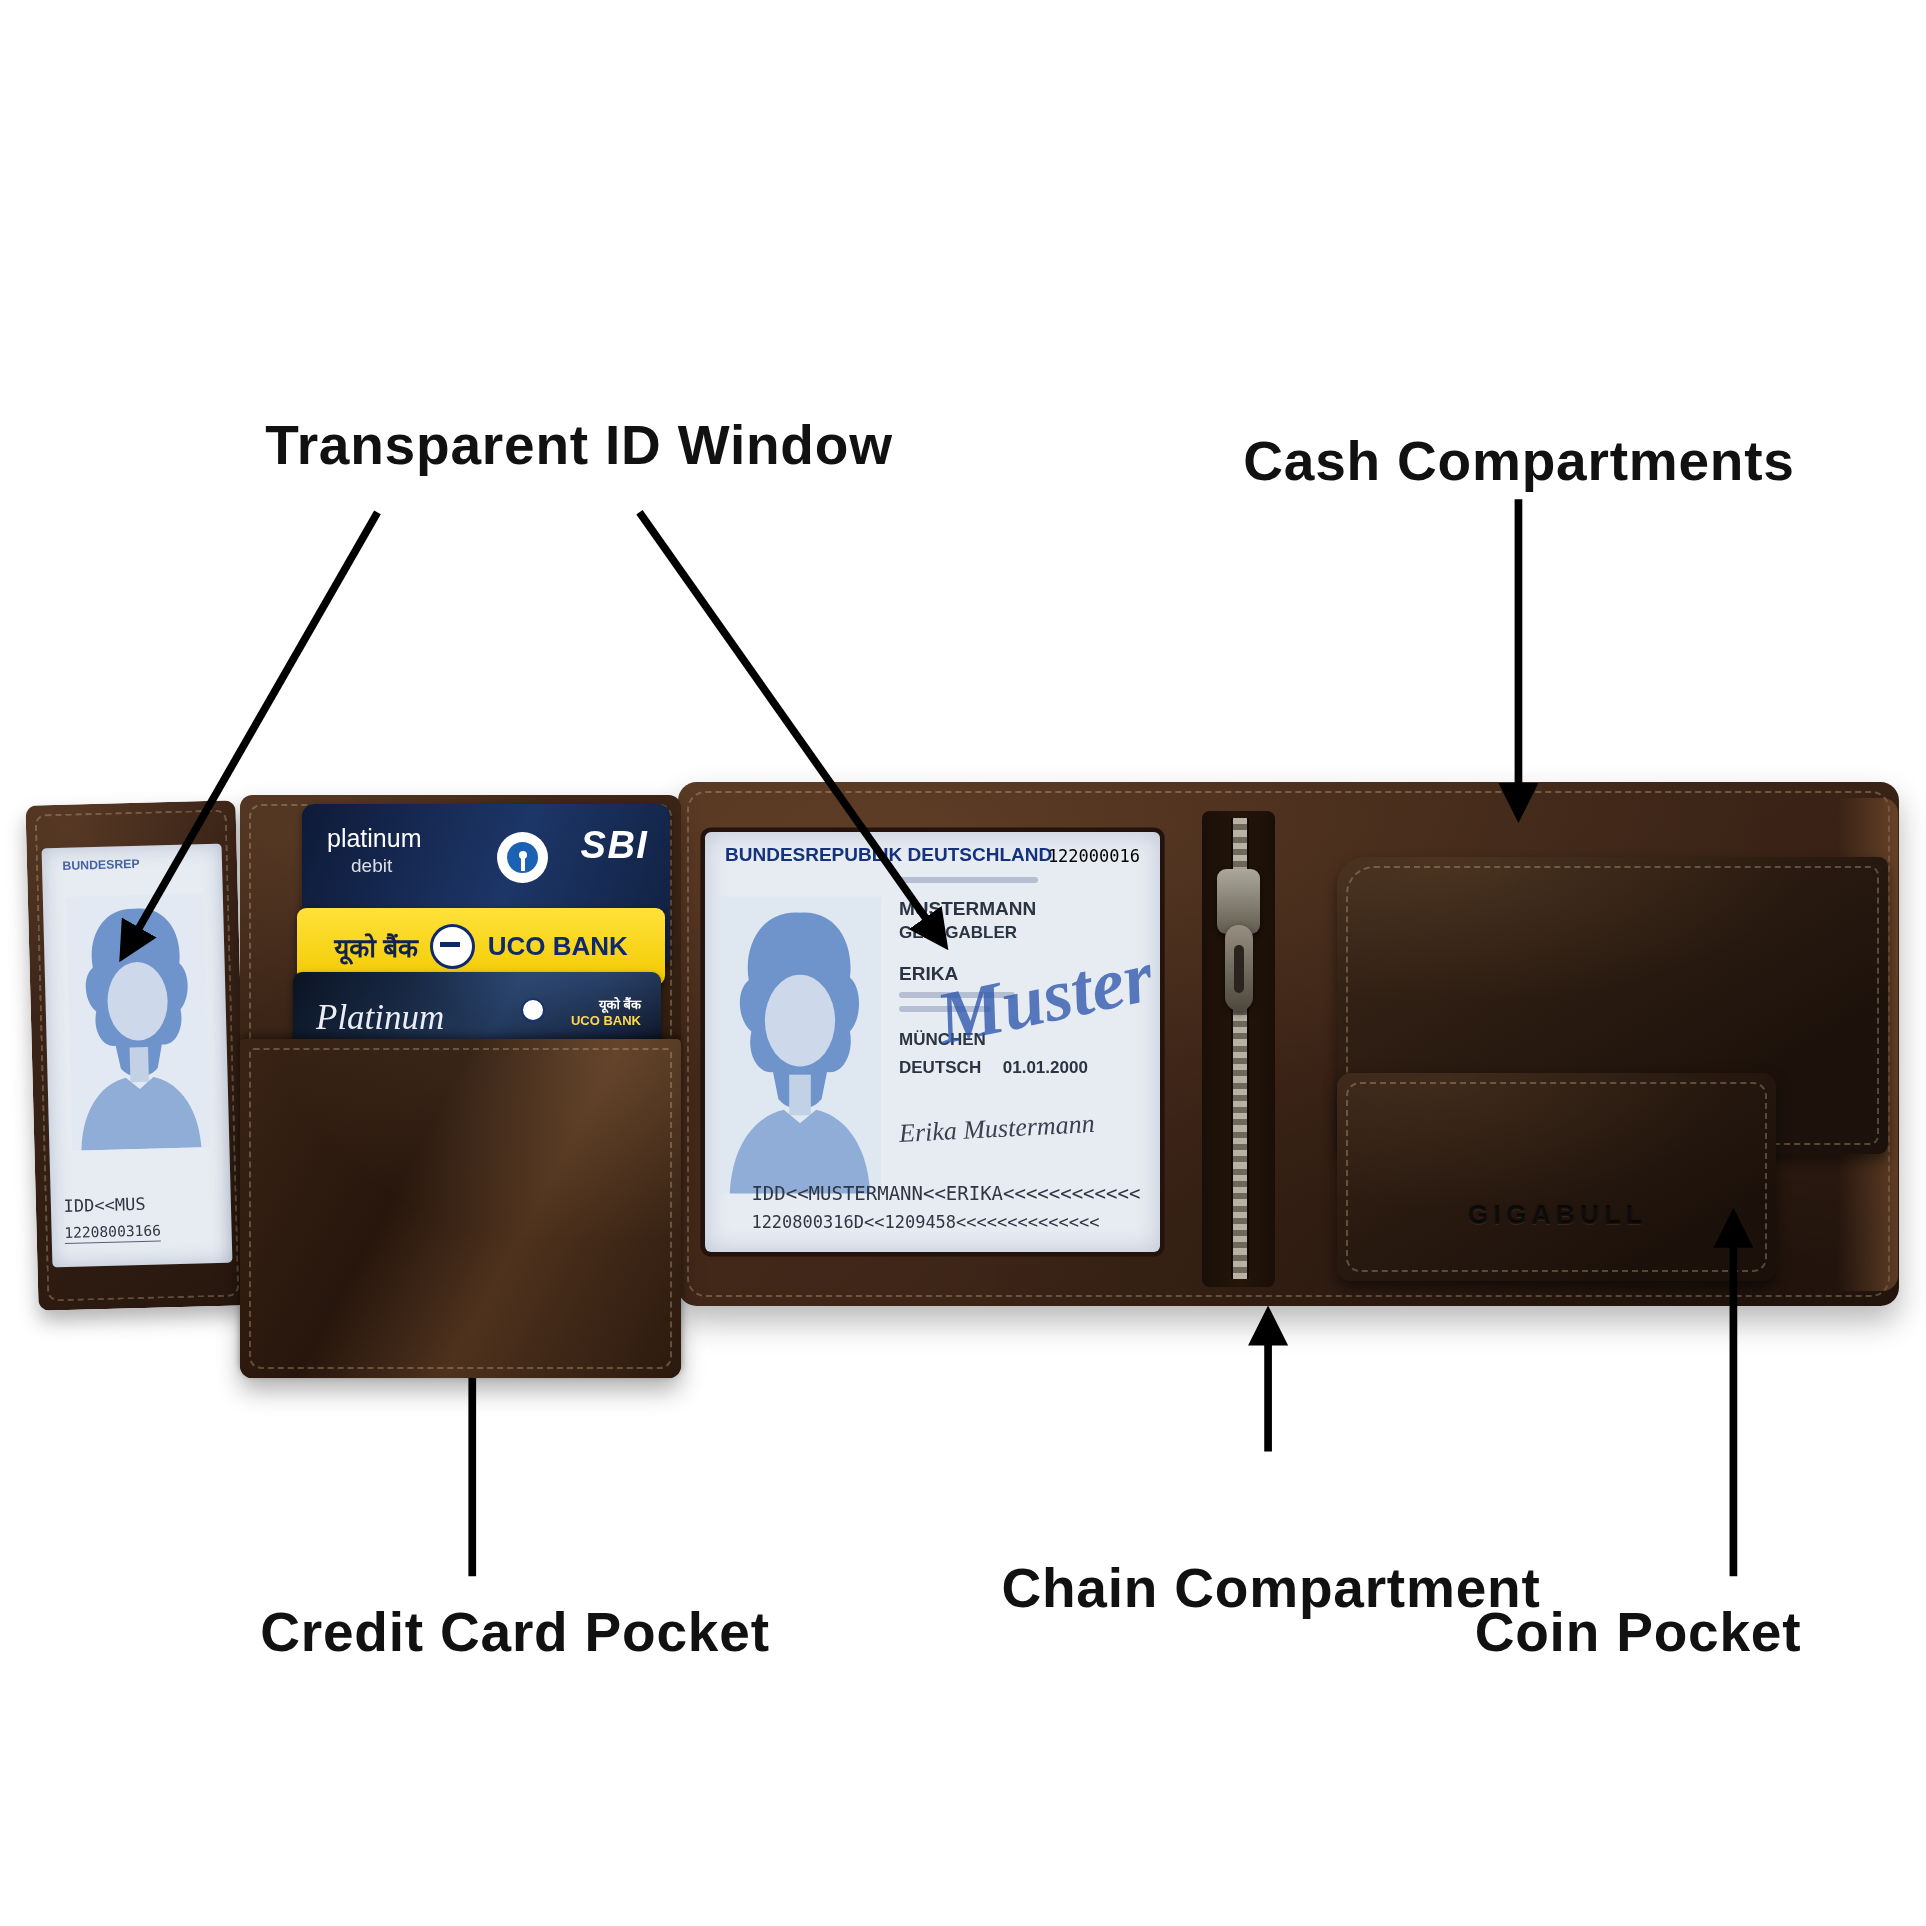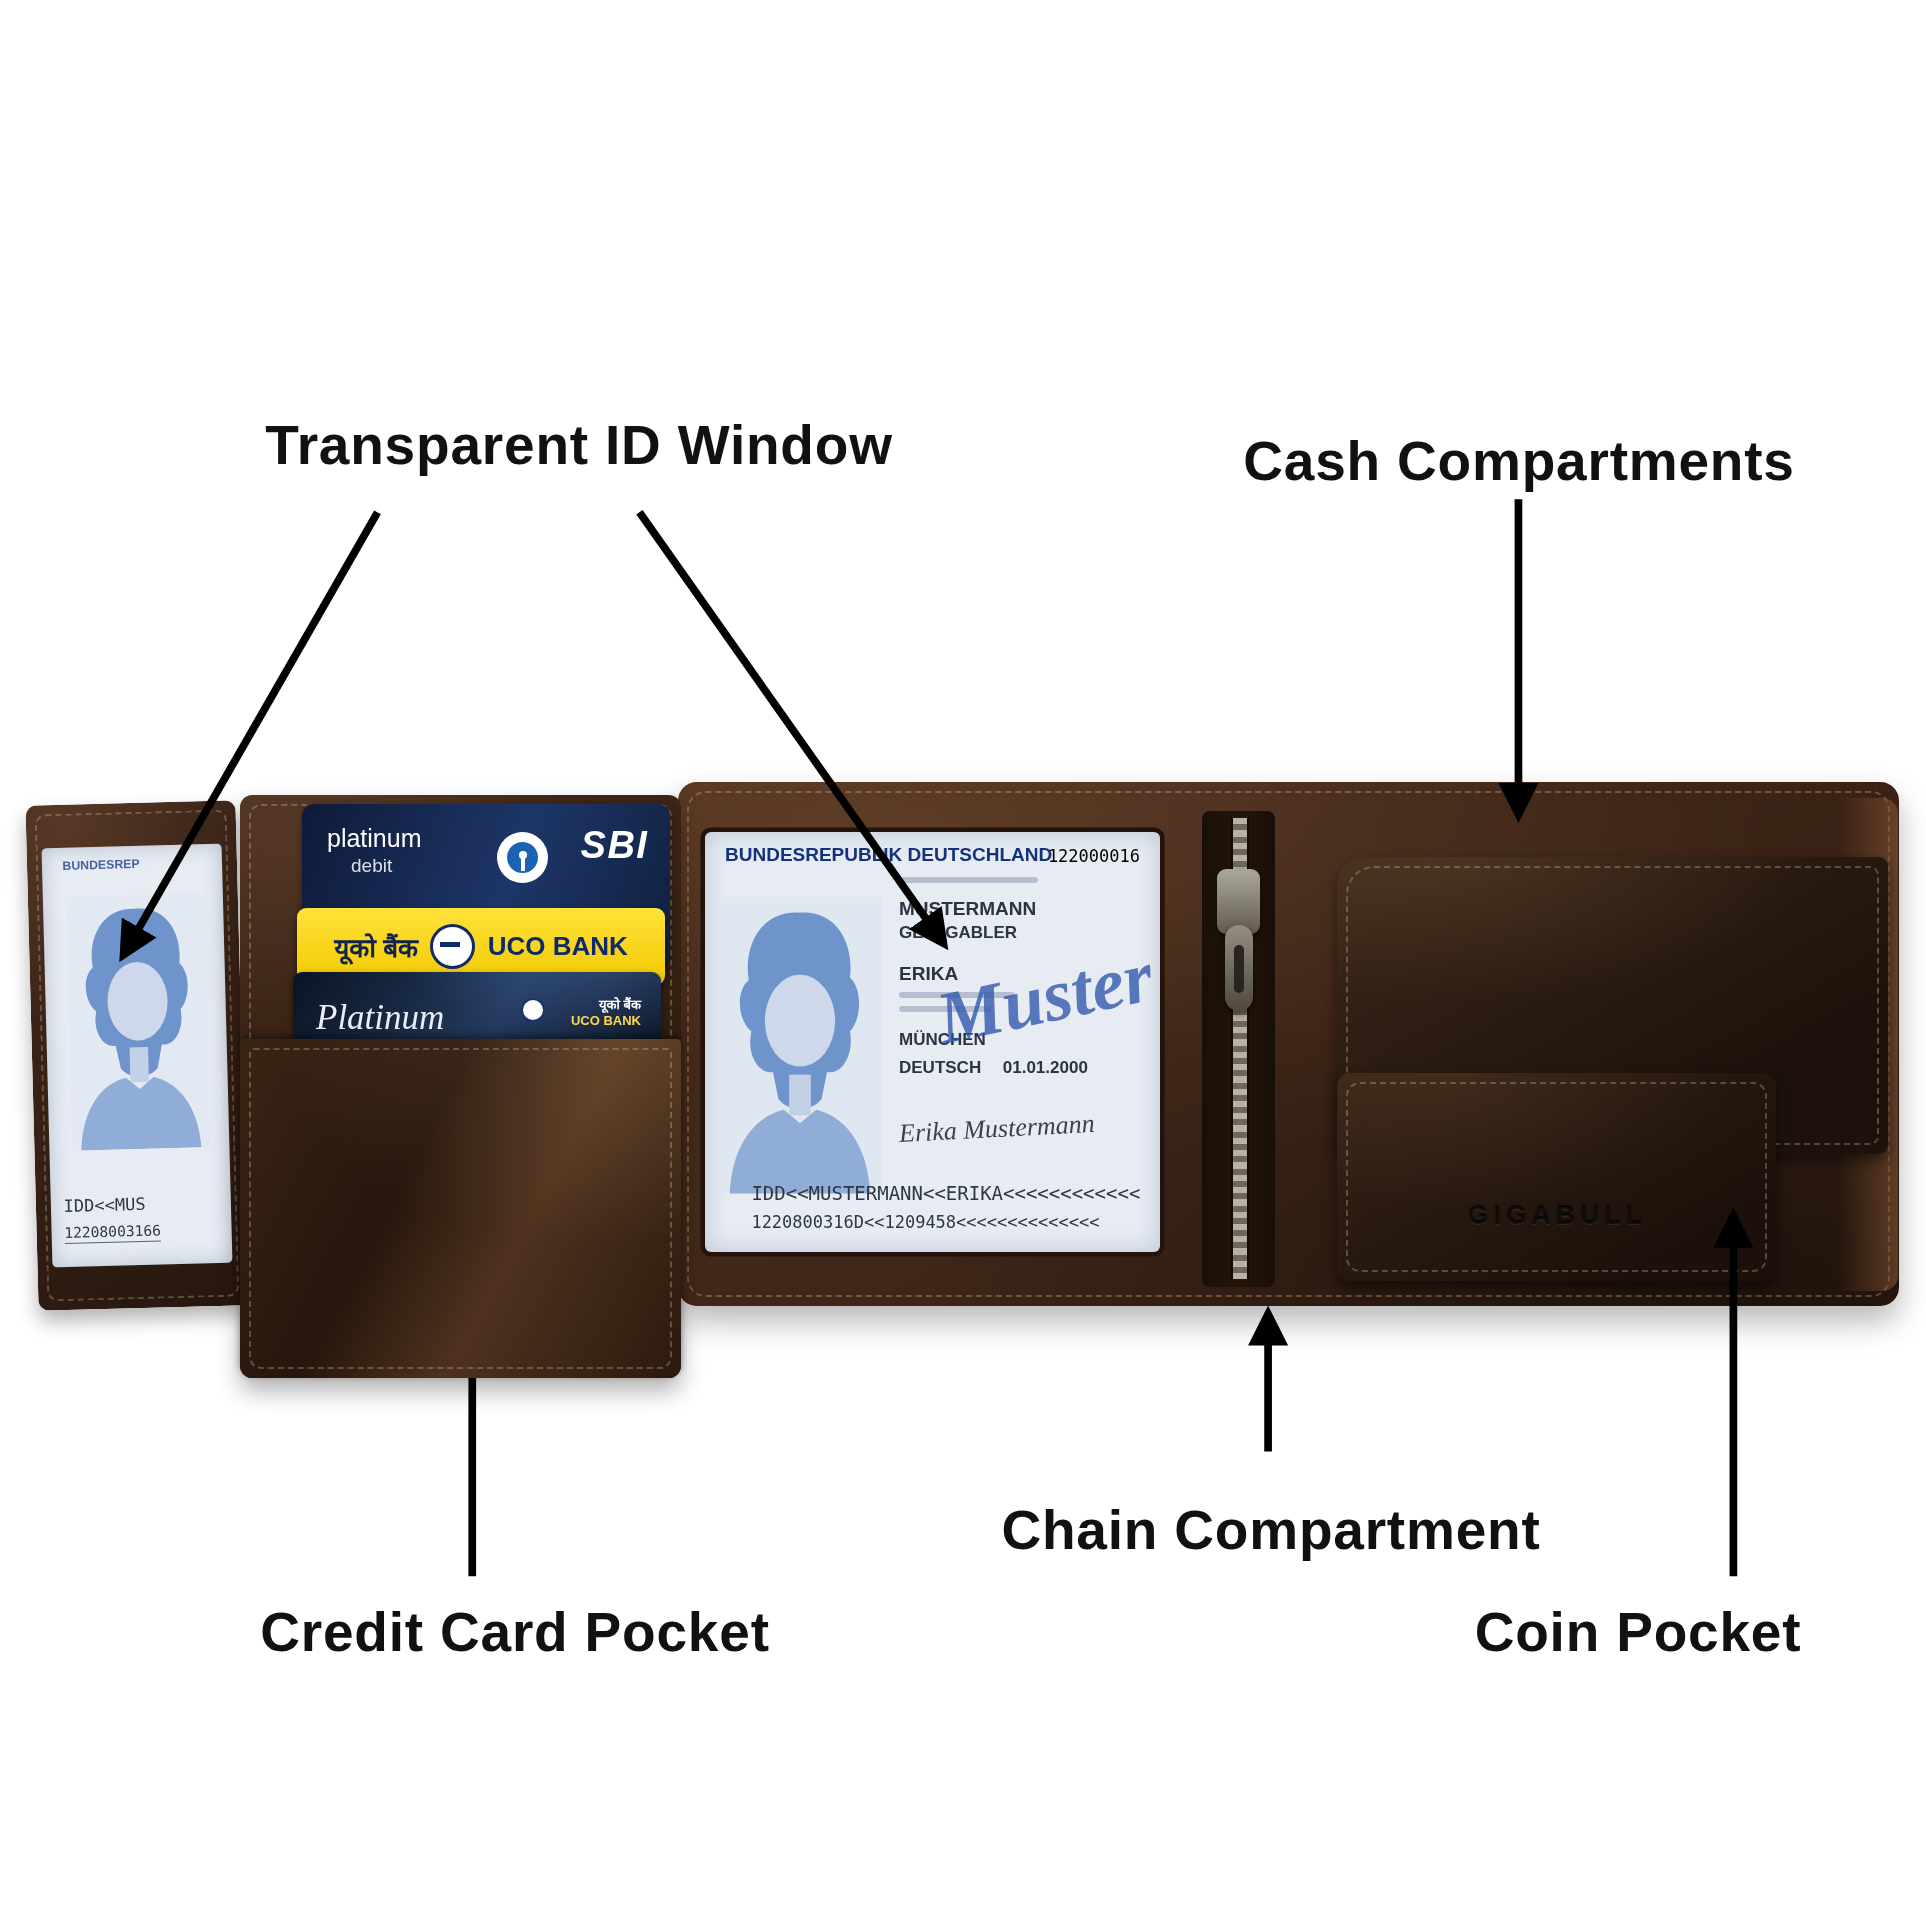--- a/index.html
+++ b/index.html
@@ -5,21 +5,21 @@
   html,body{margin:0;padding:0;background:#fff;}
   #canvas{position:relative;width:1926px;height:1926px;background:#ffffff;overflow:hidden;
           font-family:"Liberation Sans",sans-serif;}
 
   
   .label{position:absolute;transform:translate(-50%,-50%);font-weight:700;font-size:55px;
          color:#111;white-space:nowrap;letter-spacing:0.8px;}
   #lbl-idwin {left:579px;  top:445px;}
   #lbl-cash  {left:1519px; top:461px;}
   #lbl-cc    {left:515px;  top:1632px;}
-  #lbl-chain {left:1271px; top:1530px;}
+  #lbl-chain {left:1271px; top:1588px;}
   #lbl-coin  {left:1638px; top:1632px;}
 
   
   #arrows{position:absolute;left:0;top:0;pointer-events:none;}
   #arrows line{stroke:#000;stroke-width:10;}
 
   
   .stitch{position:absolute;inset:9.2px;border:2.3px dashed rgba(226,199,160,.30);
           border-radius:inherit;pointer-events:none;}
 

